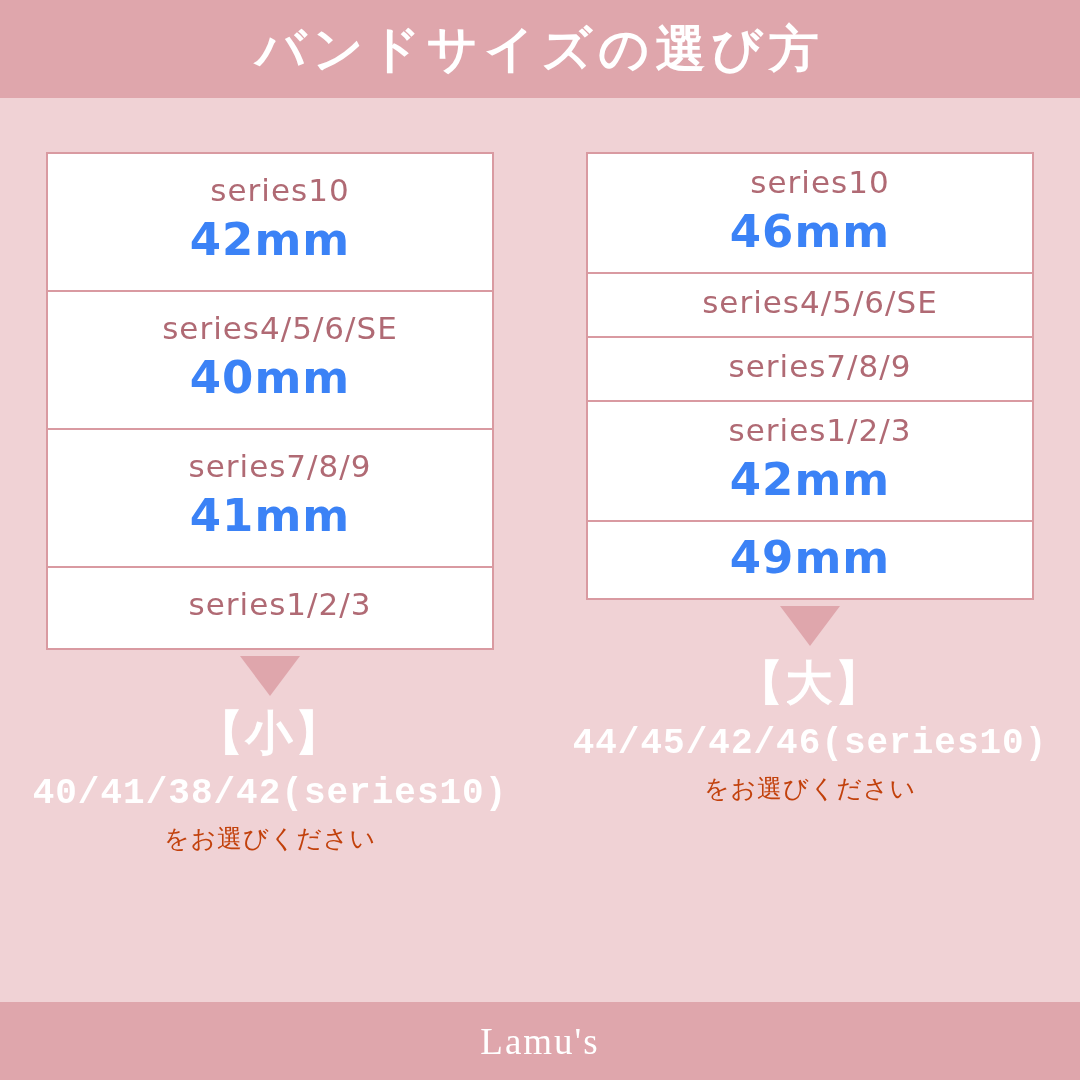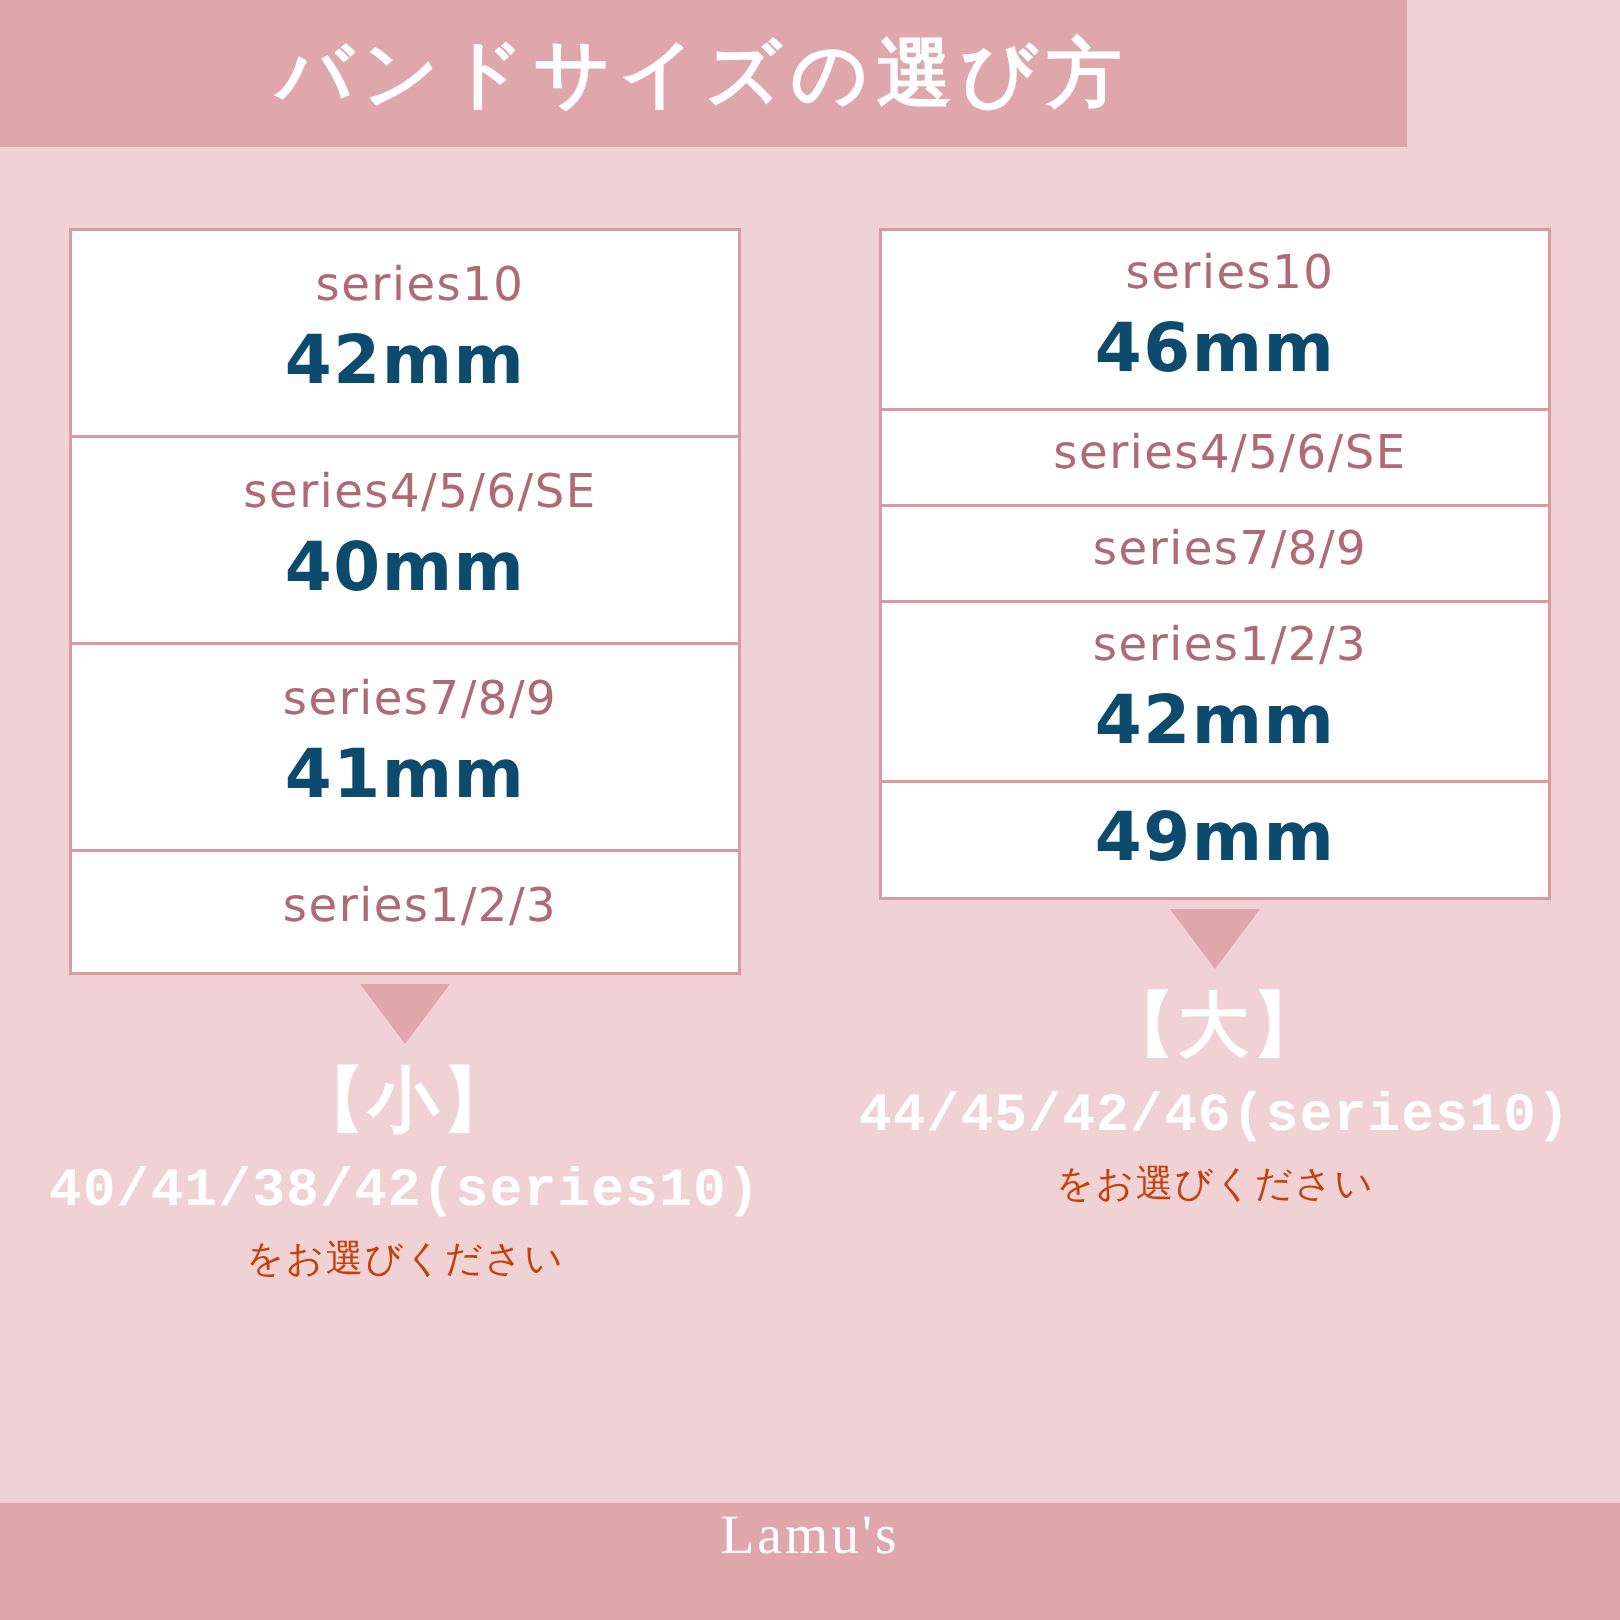--- a/index.html
+++ b/index.html
@@ -9,41 +9,41 @@
     font-family: "Liberation Sans", sans-serif;
   }
   body {
     background: #f0d2d5;
     position: relative;
     overflow: hidden;
   }
   .header-band {
     position: absolute;
     left: 0; top: 0;
-    width: 938px;
+    width: 1080px;
     height: 98px;
     background: #dfa6ac;
     display: flex;
     align-items: center;
     justify-content: center;
   }
   .header-title {
     color: #ffffff;
     font-size: 50px;
     font-weight: bold;
     letter-spacing: 6px;
   }
   .footer-band {
     position: absolute;
     left: 0; bottom: 0;
     width: 1080px;
     height: 78px;
     background: #dfa6ac;
     display: flex;
-    align-items: flex-start;
+    align-items: center;
     justify-content: center;
   }
   .brand {
     color: #ffffff;
     font-family: "Liberation Serif", serif;
     font-size: 37px;
     letter-spacing: 2px;
   }
   .columns {
     position: absolute;
@@ -75,21 +75,21 @@
   .row:last-child { border-bottom: none; }
   .series {
     color: #b06a74;
     font-size: 31px;
     font-family: "DejaVu Sans", sans-serif;
     line-height: 1.35;
     letter-spacing: 1px;
     padding-left: 20px;
   }
   .mm {
-    color: #0c4a6e;
+    color: #3b82f6;
     font-size: 45px;
     font-weight: bold;
     font-family: "DejaVu Sans", sans-serif;
     line-height: 1.25;
     letter-spacing: 1px;
   }
   
   .table.left .row { padding: 16px 0 22px 0; }
   .table.right .row { padding: 8px 0 12px 0; }
 

